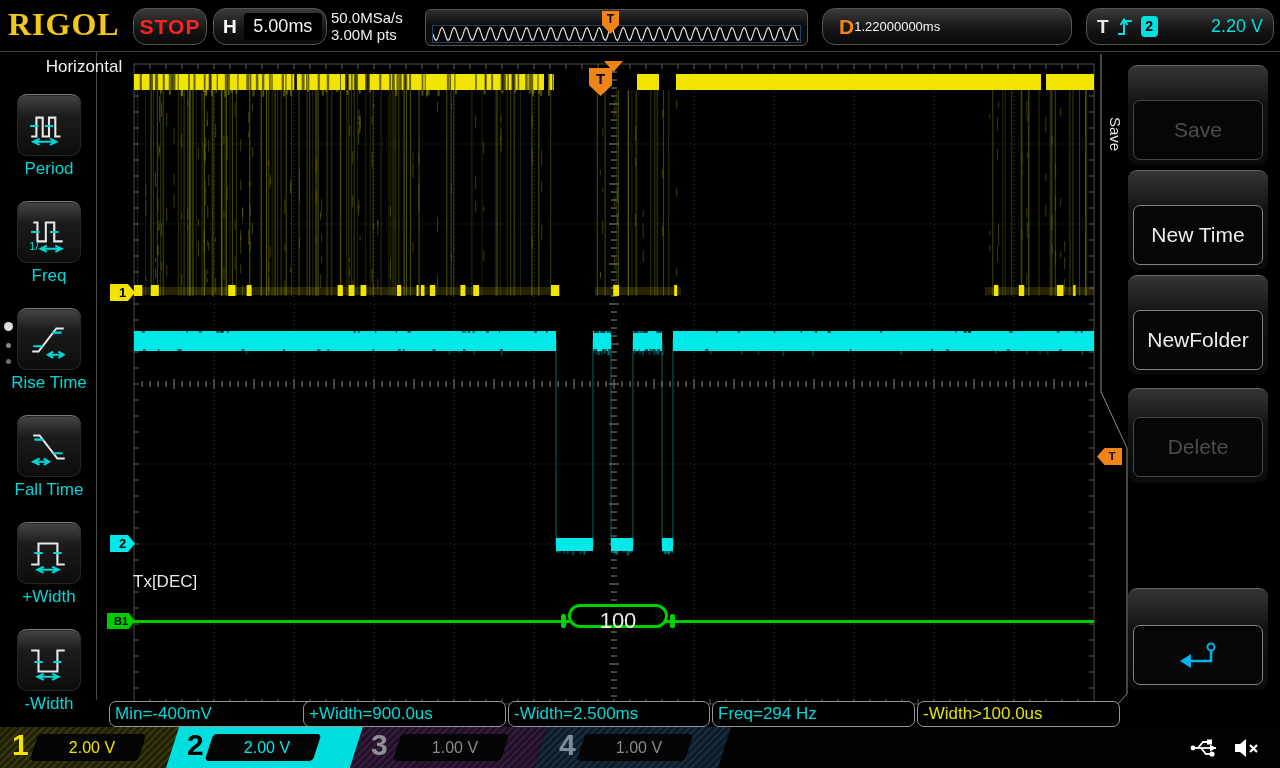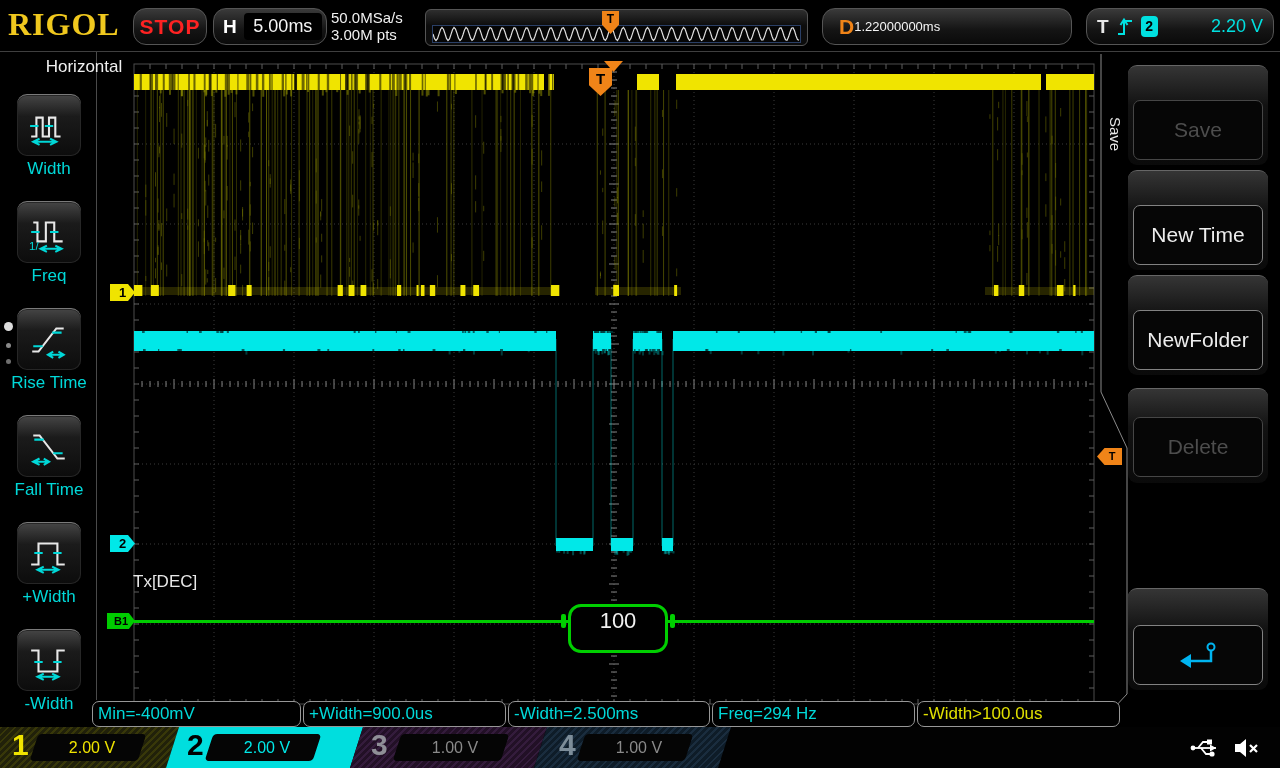--- a/index.html
+++ b/index.html
@@ -60,21 +60,21 @@
     background:#00cc00; clip-path:polygon(0 0,78% 0,100% 50%,78% 100%,0 100%); }
   #trig-pos-tri { left:604px; top:61px; width:19px; height:11px; background:#f08418;
     clip-path:polygon(0 0,100% 0,50% 100%); z-index:3; }
   #trig-pos-badge { left:589px; top:68px; width:23px; height:28px; background:#f08418;
     clip-path:polygon(0 0,100% 0,100% 62%,50% 100%,0 62%); color:#000; font-weight:bold;
     font-size:15px; text-align:center; line-height:22px; z-index:3; }
   #trig-lvl-tag { left:1097px; top:448px; width:25px; height:17px; background:#f08418;
     clip-path:polygon(100% 0,100% 100%,30% 100%,0 50%,30% 0); color:#000; font-weight:bold;
     font-size:11px; text-align:center; line-height:17px; padding-left:5px; z-index:3; }
   #decode-label { left:133px; top:572px; color:#e8e8e8; font-size:17px; z-index:3; }
-  #decode-bubble { left:568px; top:604px; width:100px; height:49px; background:#000;
+  #decode-bubble { left:568px; top:604px; width:100px; height:24px; background:#000;
     border:3px solid #00cf00; border-radius:13px; color:#f0f0f0; font-size:22px;
     text-align:center; line-height:28px; z-index:3; }
   #decode-bubble::before, #decode-bubble::after { content:""; position:absolute; top:7px;
     width:5px; height:14px; background:#00cf00; border-radius:2px; }
   #decode-bubble::before { left:-10px; } #decode-bubble::after { right:-10px; }
 
   
   #save-tab { left:1102px; top:92px; width:22px; height:84px; writing-mode:vertical-rl;
     color:#e8e8e8; font-size:15px; text-align:center; z-index:4; }
   .menu-well { position:absolute; left:1128px; width:140px; border-radius:9px;
@@ -1263,21 +1263,21 @@
 
 <div class="abs" id="hz-title">Horizontal</div>
 
 <div class="sb-btn" style="top:94px">
   <svg width="42" height="42" viewBox="0 0 40 40">
     <path d="M3,30 H8 V12 H14 V30 H20 V12 H26 V30 H31" stroke="#e8e8e8" stroke-width="2" fill="none"></path>
     <path d="M2,20 H10 M16,20 H24" stroke="#00d8d8" stroke-width="2"></path>
     <path d="M6,35 H26 M11,32 L5,35 L11,38 M21,32 L27,35 L21,38" stroke="#00d8d8" stroke-width="2" fill="none"></path>
   </svg>
 </div>
-<div class="sb-label" style="top:159px">Width</div>
+<div class="sb-label" style="top:159px">Period</div>
 
 <div class="sb-btn" style="top:201px">
   <svg width="42" height="42" viewBox="0 0 40 40">
     <path d="M5,10 H9 V28 H17 V10 H25 V28 H33" stroke="#e8e8e8" stroke-width="2" fill="none"></path>
     <path d="M3,19 H11 M21,19 H29" stroke="#00d8d8" stroke-width="2"></path>
     <text x="1" y="36" font-size="11" fill="#00d8d8" font-family="Liberation Sans,sans-serif">1/</text>
     <path d="M13,35 H31 M18,32 L12,35 L18,38 M26,32 L32,35 L26,38" stroke="#00d8d8" stroke-width="2" fill="none"></path>
   </svg>
 </div>
 <div class="sb-label" style="top:266px">Freq</div>
@@ -1342,21 +1342,21 @@
 <div class="menu-btn" style="top:310px">NewFolder</div>
 <div class="menu-btn disabled" style="top:417px">Delete</div>
 <div class="menu-btn" style="top:625px">
   <svg width="46" height="30" viewBox="0 0 46 30">
     <circle cx="36" cy="7" r="3.5" stroke="#00b4f0" stroke-width="2" fill="none"></circle>
     <path d="M36,11 V21 H14" stroke="#00b4f0" stroke-width="2.5" fill="none"></path>
     <path d="M16,14 L5,21 L16,28 Z" fill="#00b4f0"></path>
   </svg>
 </div>
 
-<div class="meas" style="left:92px;width:209px">Min=-400mV</div>
+<div class="meas" style="left:109px;width:209px">Min=-400mV</div>
 <div class="meas" style="left:303px;width:203px">+Width=900.0us</div>
 <div class="meas" style="left:508px;width:202px">-Width=2.500ms</div>
 <div class="meas" style="left:712px;width:203px">Freq=294 Hz</div>
 <div class="meas yellow" style="left:917px;width:203px">-Width&gt;100.0us</div>
 
 <div id="chbar">
   <div class="ch" id="ch-1">
     <span class="num">1</span>
     <span class="vbox">
       <span class="cpl"><span class="solid"></span><span class="dash"></span></span>

